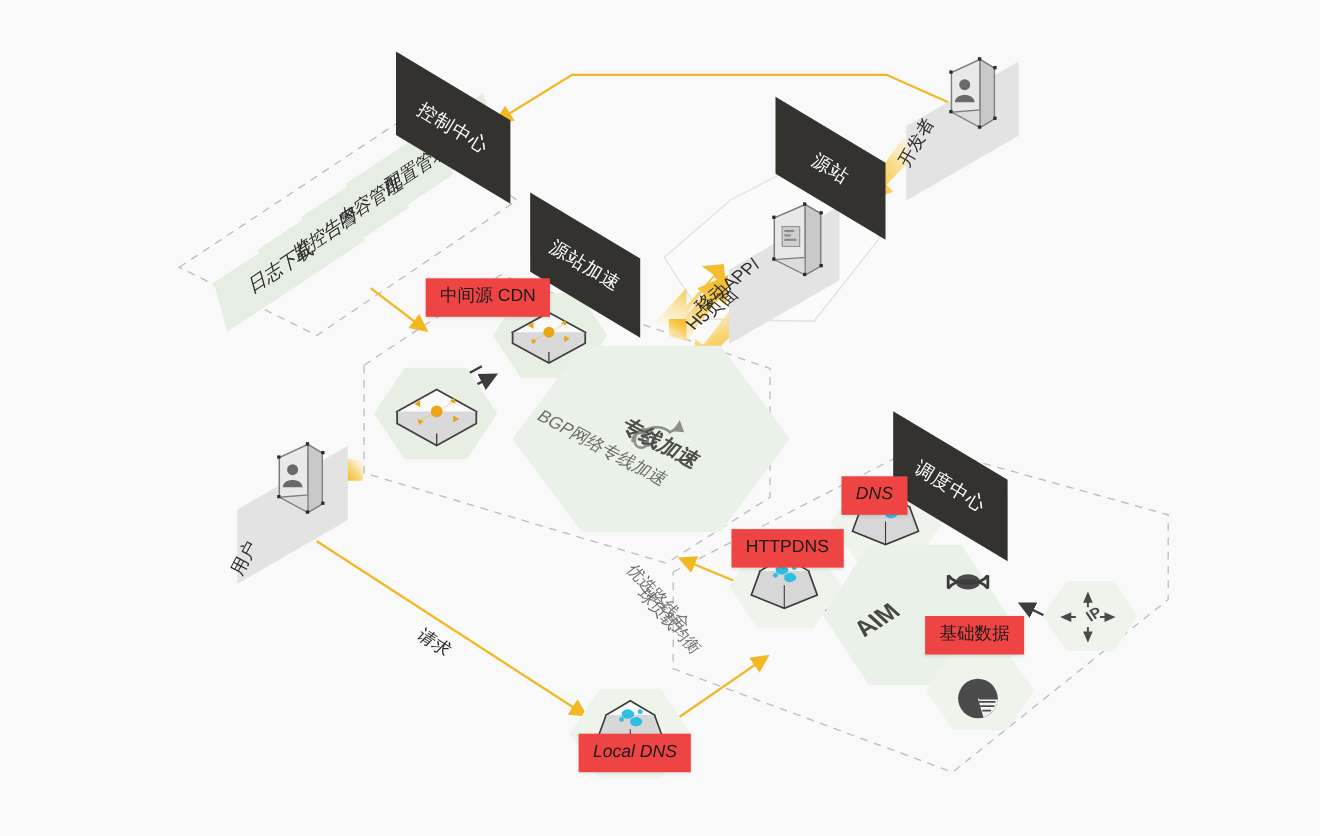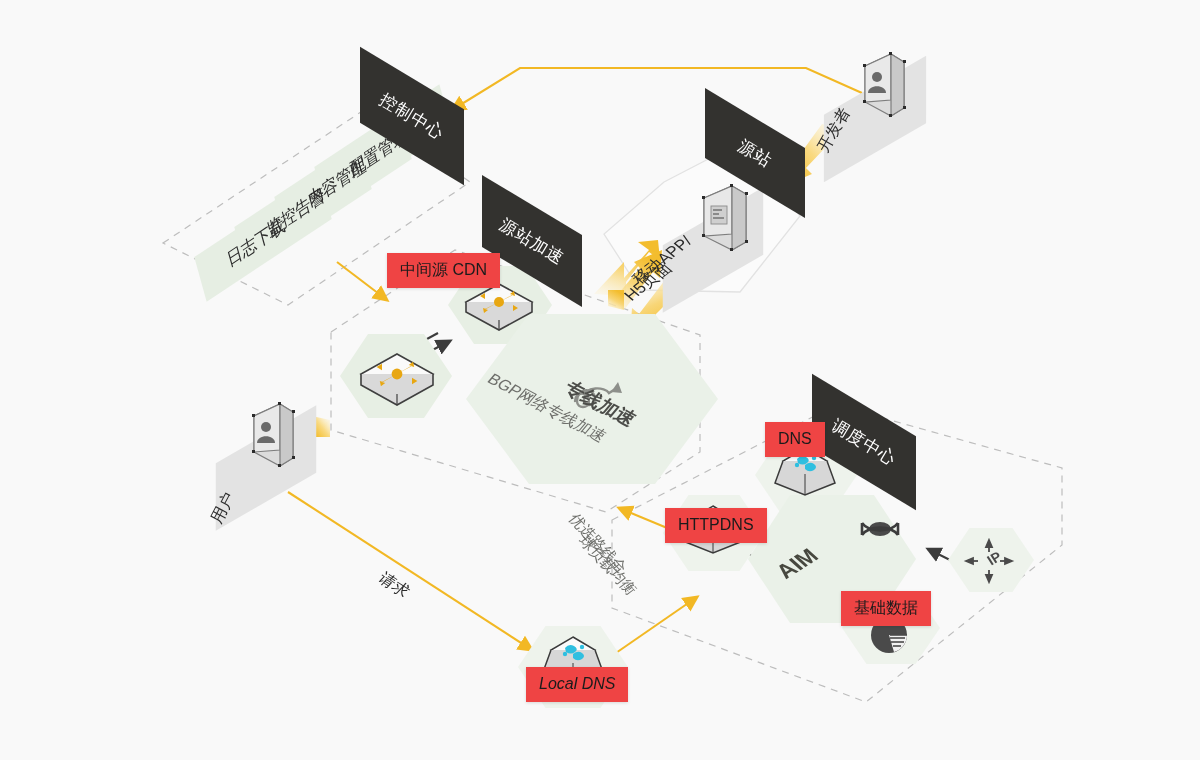--- a/index.html
+++ b/index.html
@@ -379,36 +379,36 @@
       <path d="M16,18 L8,40 L38,52 L68,40 L60,18" fill="#d7d7d7" stroke="#3b3b3b" stroke-width="1.5"></path>
       <path d="M38,31 L38,52" stroke="#3b3b3b" stroke-width="1"></path>
       <g fill="#2fbfe0">
         <path d="M30,16 q4,-5 9,-2 q5,3 1,6 q-4,3 -9,0 z"></path>
         <path d="M38,22 q5,-4 9,-1 q4,3 0,6 q-5,3 -9,-1 z"></path>
         <circle cx="30" cy="22" r="2.2"></circle>
           <circle cx="47" cy="15" r="2.2"></circle>
       </g>
     </svg>
   </div>
-  <div class="pill" style="left:765px; top:422px;">DNS</div>
+  <div class="pill" style="left:765px; top:433px;font-style:italic;">DNS</div>
 
   <div class="iconbox" style="left:675px; top:501px; width:76px; height:58px;">
     <svg viewBox="0 0 76 58" width="76" height="58">
       <polygon points="38,5 60,18 38,31 16,18" fill="#fafafa" stroke="#3b3b3b" stroke-width="1.5"></polygon>
       <path d="M16,18 L8,40 L38,52 L68,40 L60,18" fill="#d7d7d7" stroke="#3b3b3b" stroke-width="1.5"></path>
       <path d="M38,31 L38,52" stroke="#3b3b3b" stroke-width="1"></path>
       <g fill="#2fbfe0">
         <path d="M30,16 q4,-5 9,-2 q5,3 1,6 q-4,3 -9,0 z"></path>
         <path d="M38,22 q5,-4 9,-1 q4,3 0,6 q-5,3 -9,-1 z"></path>
         <circle cx="30" cy="22" r="2.2"></circle>
           <circle cx="47" cy="15" r="2.2"></circle>
       </g>
     </svg>
   </div>
-  <div class="pill" style="left:665px; top:508px;text-align:right;">HTTPDNS</div>
+  <div class="pill" style="left:665px; top:481px;text-align:right;">HTTPDNS</div>
 
   <div class="isotext big" style="left:777px; top:550px; transform: rotate(-32deg) skewX(16deg);
               font-size:22px; font-weight:bold; color:#47483f;">AIM</div>
 
   <div class="iconbox" style="left:856px; top:505px; width:48px; height:48px;">
     <svg viewBox="0 0 48 48" width="48" height="48">
       <ellipse cx="24" cy="24" rx="11" ry="7" fill="#4a4a4a"></ellipse>
       <path d="M6,18 A20,13 0 0 0 42,18" fill="none" stroke="#3c3c3c" stroke-width="2.6"></path>
       <path d="M6,30 A20,13 0 0 1 42,30" fill="none" stroke="#3c3c3c" stroke-width="2.6"></path>
       <path d="M6,18 L6,24 M42,18 L42,24 M6,30 L6,24 M42,30 L42,24" stroke="#3c3c3c" stroke-width="2.6"></path>
@@ -420,21 +420,21 @@
       <circle cx="25" cy="25" r="18" fill="#4a4a4a"></circle>
       <path d="M25,25 L43,25 A18,18 0 0 1 30,42 Z" fill="#f2f2f2"></path>
       <g stroke="#4a4a4a" stroke-width="1.6">
         <line x1="26" y1="28" x2="41" y2="28"></line>
         <line x1="27" y1="32" x2="40" y2="32"></line>
         <line x1="29" y1="36" x2="37" y2="36"></line>
         <line x1="26" y1="25" x2="43" y2="25"></line>
       </g>
     </svg>
   </div>
-  <div class="pill" style="left:841px; top:591px;">基础数据</div>
+  <div class="pill" style="left:841px; top:560px;">基础数据</div>
 
   <div class="iconbox" style="left:962px; top:538px; width:54px; height:46px;">
     <svg viewBox="0 0 54 46" width="54" height="46">
       <text x="27" y="28" font-family="Liberation Sans, sans-serif" font-size="14" font-style="italic" font-weight="bold" fill="#4a4a4a" text-anchor="middle" transform="rotate(-30 27 23) skewX(14)">IP</text>
       <g stroke="#4a4a4a" stroke-width="1.8" fill="#4a4a4a">
         <line x1="27" y1="14" x2="27" y2="5"></line>
           <polygon points="27,2 30,9 24,9"></polygon>
         <line x1="27" y1="32" x2="27" y2="41"></line>
           <polygon points="27,44 24,37 30,37"></polygon>
         <line x1="16" y1="23" x2="7" y2="23"></line>

